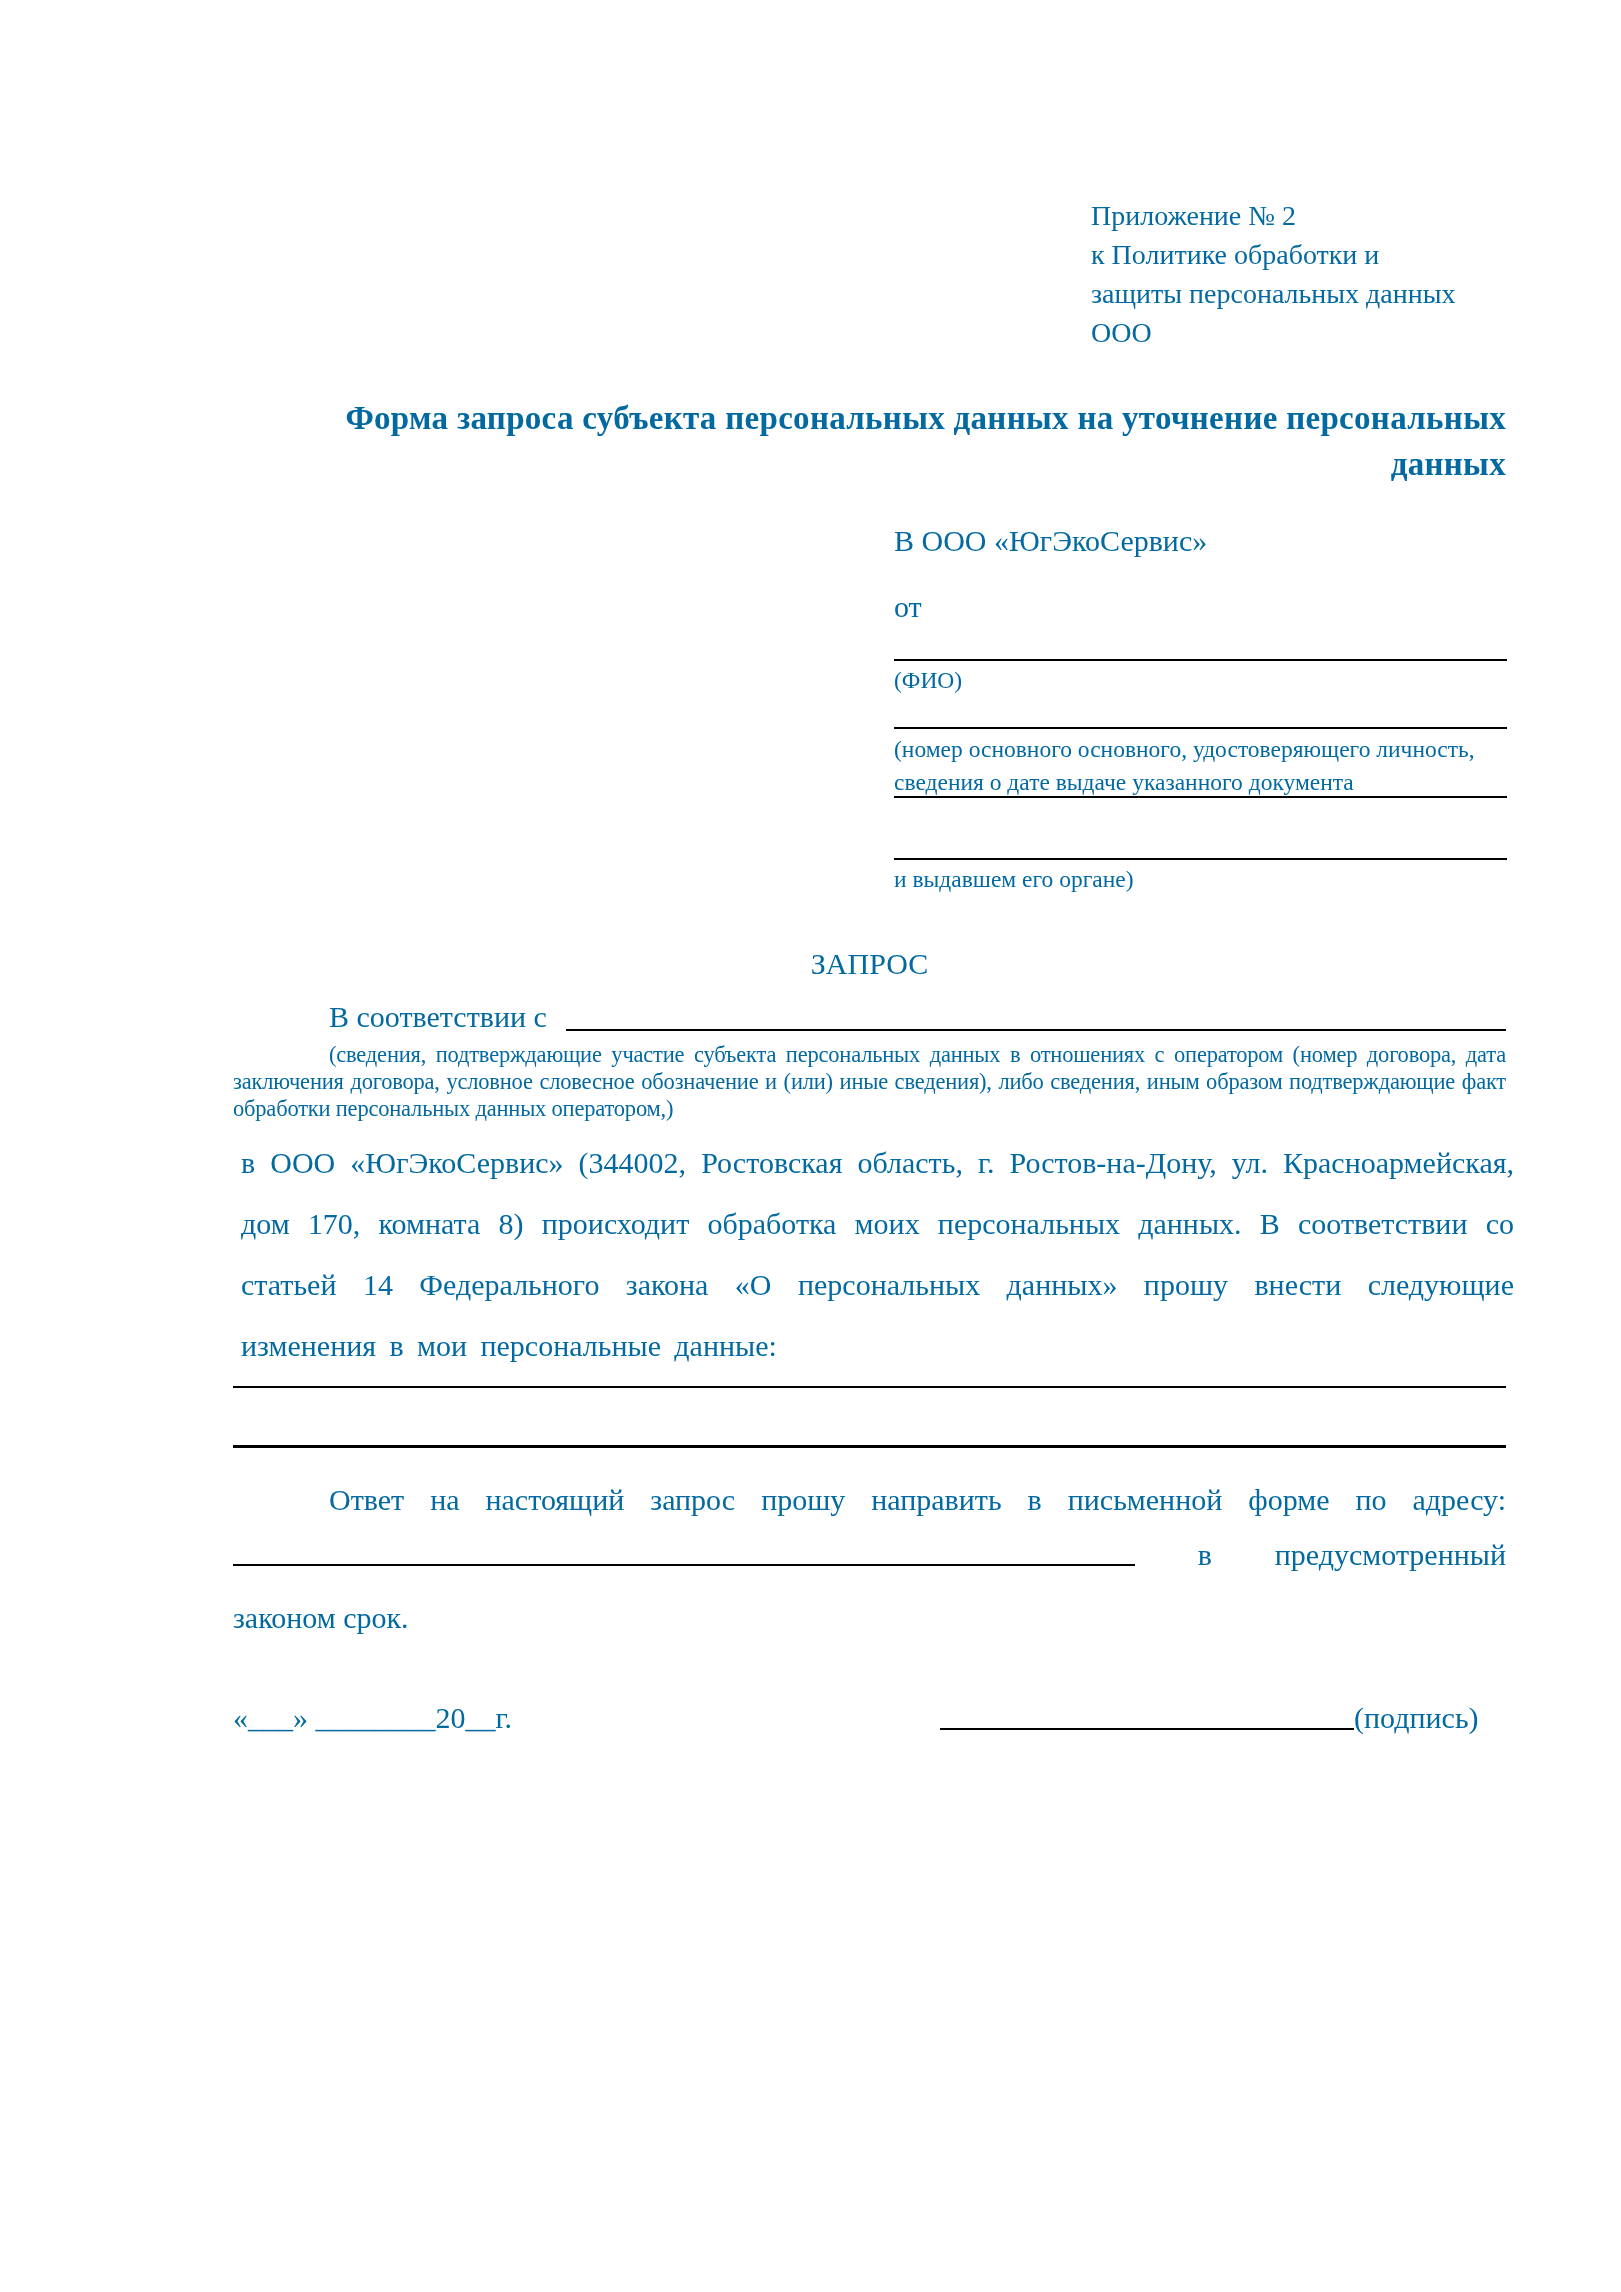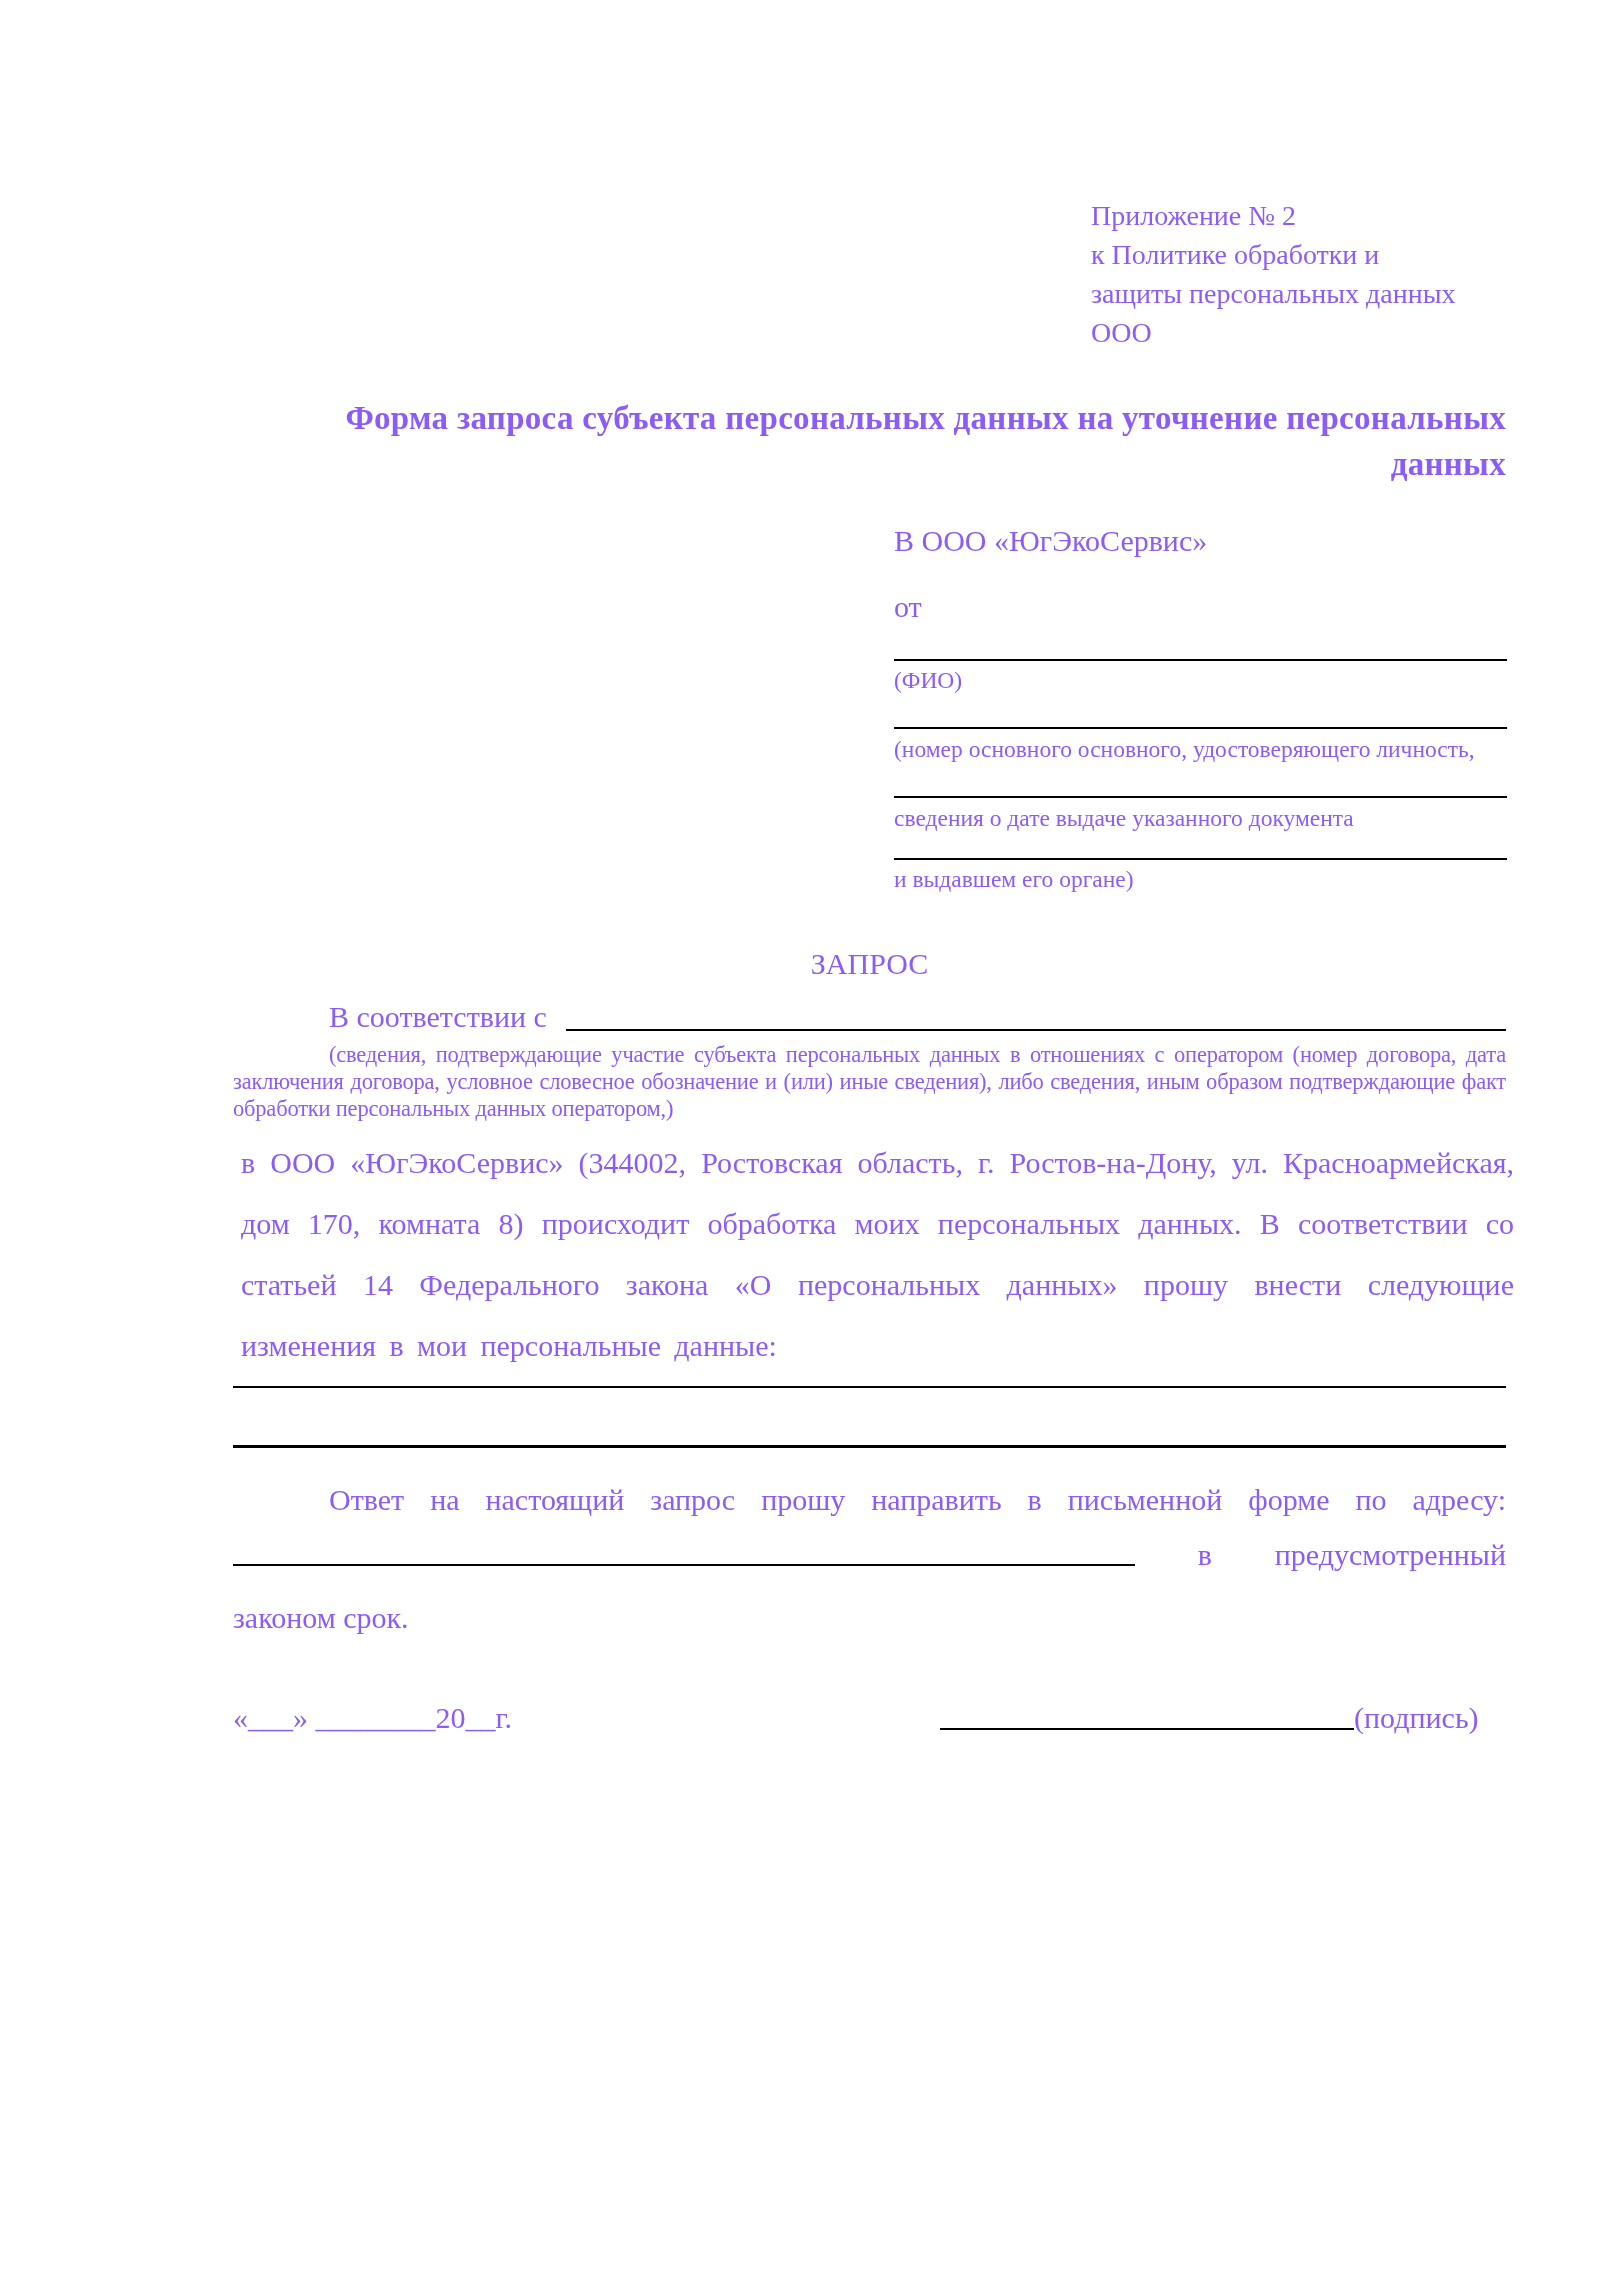--- a/index.html
+++ b/index.html
@@ -1,21 +1,21 @@
 <!DOCTYPE html>
 <html><head>
 <meta charset="utf-8">
 <style>
   html,body{margin:0;padding:0;background:#e8e8e8;}
   .page{
     position:relative;
     width:1621px;height:2293px;
     margin:0 auto;
     background:#ffffff;
-    color:#8b5cf6;
+    color:#0369a1;
     font-family:"Liberation Serif","DejaVu Serif",serif;
     overflow:hidden;
   }
   
   .appendix{
     position:absolute;left:1091px;top:196px;width:421px;
     font-size:28px;line-height:39px;text-align:left;
   }
   
   .title{
@@ -93,21 +93,21 @@
   <div class="to-line">В ООО «ЮгЭкоСервис»</div>
   <div class="from-label">от</div>
 
   <div class="rule w-col" style="top:659px;"></div>
   <div class="field-cap" style="top:667px;">(ФИО)</div>
 
   <div class="rule w-col" style="top:727px;"></div>
   <div class="field-cap" style="top:736px;">(номер основного основного, удостоверяющего личность,</div>
 
   <div class="rule w-col" style="top:796px;"></div>
-  <div class="field-cap" style="top:805px;">сведения о дате выдаче указанного документа</div>
+  <div class="field-cap" style="top:769px;">сведения о дате выдаче указанного документа</div>
 
   <div class="rule w-col" style="top:858px;"></div>
   <div class="field-cap" style="top:866px;">и выдавшем его органе)</div>
 
   <div class="zapros">ЗАПРОС</div>
 
   <div class="accordance">
     <span class="prefix">В соответствии с </span>
     <span class="fill"></span>
   </div>

